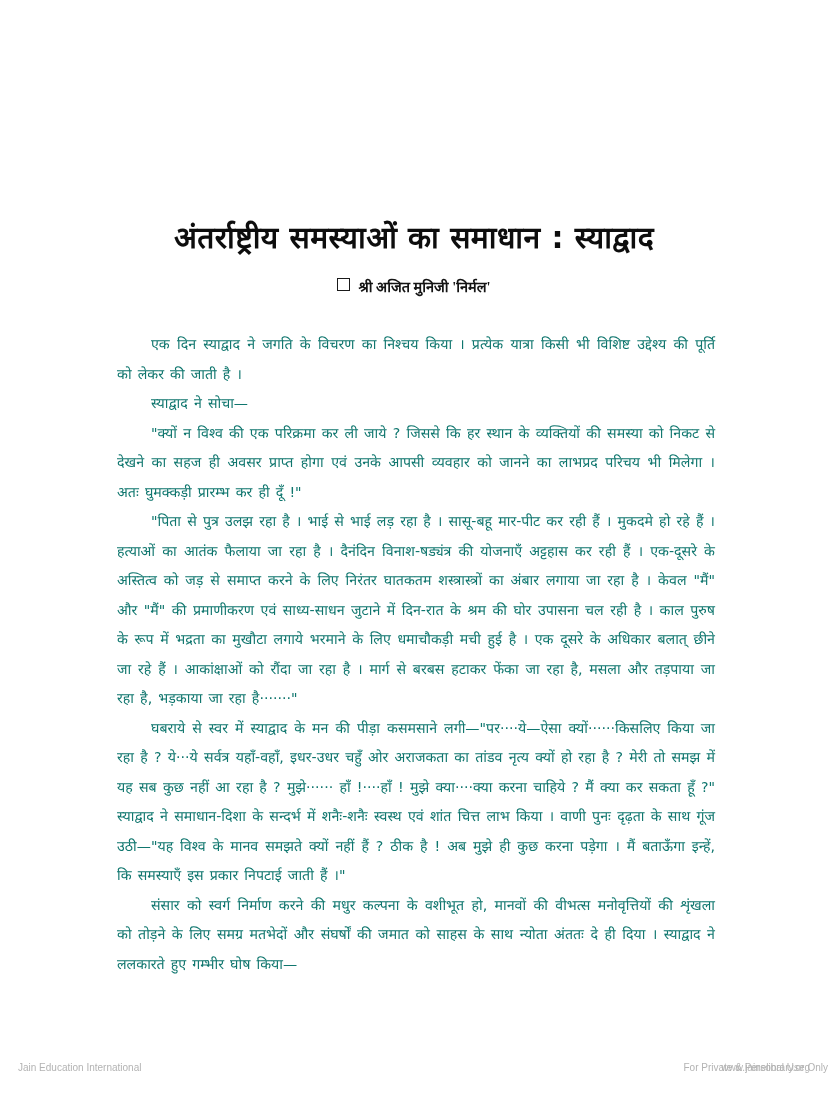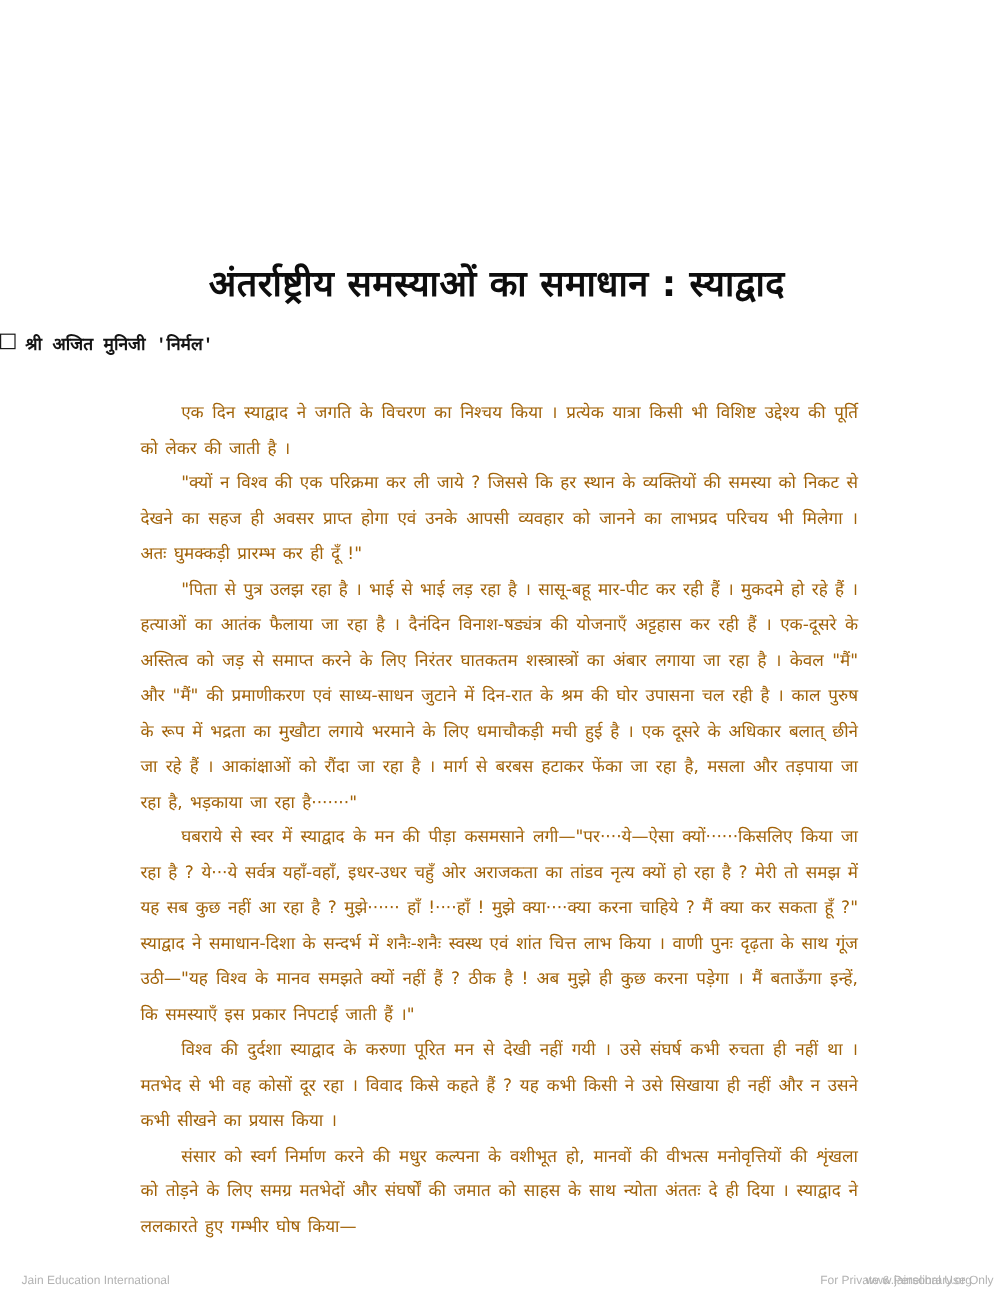--- a/index.html
+++ b/index.html
@@ -37,22 +37,22 @@
     color: #0d0d0d;
     white-space: nowrap;
   }
 
   
   .byline {
     position: absolute;
     left: 0;
     right: 0;
     top: 276px;
-    text-align: left;
-    font-family: Liberation Mono, monospace;
+    text-align: center;
+    font-family: Liberation Serif, serif;
     font-size: 14.5px;
     font-weight: 700;
     color: #141414;
   }
   .byline .bullet-box {
     display: inline-block;
     width: 11px;
     height: 11px;
     border: 1.6px solid #1a1a1a;
     margin-right: 8px;
@@ -69,21 +69,21 @@
   }
 
   .para {
     margin: 0 0 0 0;
     font-family: "DejaVu Sans", "Liberation Sans", sans-serif;
     font-size: 14.2px;
     line-height: 29.5px;
     text-align: justify;
     text-justify: inter-word;
     text-indent: 34px;
-    color: #a16207;
+    color: #0f766e;
     word-spacing: 1.6px;
     -webkit-font-smoothing: none;
   }
 
   
   .footer {
     position: absolute;
     left: 0;
     right: 0;
     top: 1062px;
@@ -116,24 +116,24 @@
 <div class="page">
 
   <h1 class="doc-title">अंतर्राष्ट्रीय समस्याओं का समाधान : स्याद्वाद</h1>
 
   <div class="byline">
     <span class="bullet-box"></span><span class="byline-text">श्री अजित मुनिजी 'निर्मल'</span>
   </div>
 
   <div class="body-block">
     <p class="para">एक दिन स्याद्वाद ने जगति के विचरण का निश्चय किया । प्रत्येक यात्रा किसी भी विशिष्ट उद्देश्य की पूर्ति को लेकर की जाती है ।</p>
+    <p class="para">स्याद्वाद ने सोचा—</p>
     <p class="para">"क्यों न विश्व की एक परिक्रमा कर ली जाये ? जिससे कि हर स्थान के व्यक्तियों की समस्या को निकट से देखने का सहज ही अवसर प्राप्त होगा एवं उनके आपसी व्यवहार को जानने का लाभप्रद परिचय भी मिलेगा । अतः घुमक्कड़ी प्रारम्भ कर ही दूँ !"</p>
     <p class="para">"पिता से पुत्र उलझ रहा है । भाई से भाई लड़ रहा है । सासू-बहू मार-पीट कर रही हैं । मुकदमे हो रहे हैं । हत्याओं का आतंक फैलाया जा रहा है । दैनंदिन विनाश-षड्यंत्र की योजनाएँ अट्टहास कर रही हैं । एक-दूसरे के अस्तित्व को जड़ से समाप्त करने के लिए निरंतर घातकतम शस्त्रास्त्रों का अंबार लगाया जा रहा है । केवल "मैं" और "मैं" की प्रमाणीकरण एवं साध्य-साधन जुटाने में दिन-रात के श्रम की घोर उपासना चल रही है । काल पुरुष के रूप में भद्रता का मुखौटा लगाये भरमाने के लिए धमाचौकड़ी मची हुई है । एक दूसरे के अधिकार बलात् छीने जा रहे हैं । आकांक्षाओं को रौंदा जा रहा है । मार्ग से बरबस हटाकर फेंका जा रहा है, मसला और तड़पाया जा रहा है, भड़काया जा रहा है·······"</p>
     <p class="para">घबराये से स्वर में स्याद्वाद के मन की पीड़ा कसमसाने लगी—"पर····ये—ऐसा क्यों······किसलिए किया जा रहा है ? ये···ये सर्वत्र यहाँ-वहाँ, इधर-उधर चहुँ ओर अराजकता का तांडव नृत्य क्यों हो रहा है ? मेरी तो समझ में यह सब कुछ नहीं आ रहा है ? मुझे······ हाँ !····हाँ ! मुझे क्या····क्या करना चाहिये ? मैं क्या कर सकता हूँ ?" स्याद्वाद ने समाधान-दिशा के सन्दर्भ में शनैः-शनैः स्वस्थ एवं शांत चित्त लाभ किया । वाणी पुनः दृढ़ता के साथ गूंज उठी—"यह विश्व के मानव समझते क्यों नहीं हैं ? ठीक है ! अब मुझे ही कुछ करना पड़ेगा । मैं बताऊँगा इन्हें, कि समस्याएँ इस प्रकार निपटाई जाती हैं ।"</p>
-    <p class="para">विश्व की दुर्दशा स्याद्वाद के करुणा पूरित मन से देखी नहीं गयी । उसे संघर्ष कभी रुचता ही नहीं था । मतभेद से भी वह कोसों दूर रहा । विवाद किसे कहते हैं ? यह कभी किसी ने उसे सिखाया ही नहीं और न उसने कभी सीखने का प्रयास किया ।</p>
     <p class="para">संसार को स्वर्ग निर्माण करने की मधुर कल्पना के वशीभूत हो, मानवों की वीभत्स मनोवृत्तियों की शृंखला को तोड़ने के लिए समग्र मतभेदों और संघर्षों की जमात को साहस के साथ न्योता अंततः दे ही दिया । स्याद्वाद ने ललकारते हुए गम्भीर घोष किया—</p>
   </div>
 
   <div class="footer">
     <span class="f-left">Jain Education International</span>
     <span class="f-center">For Private &amp; Personal Use Only</span>
     <span class="f-right">www.jainelibrary.org</span>
   </div>
 
 </div>

